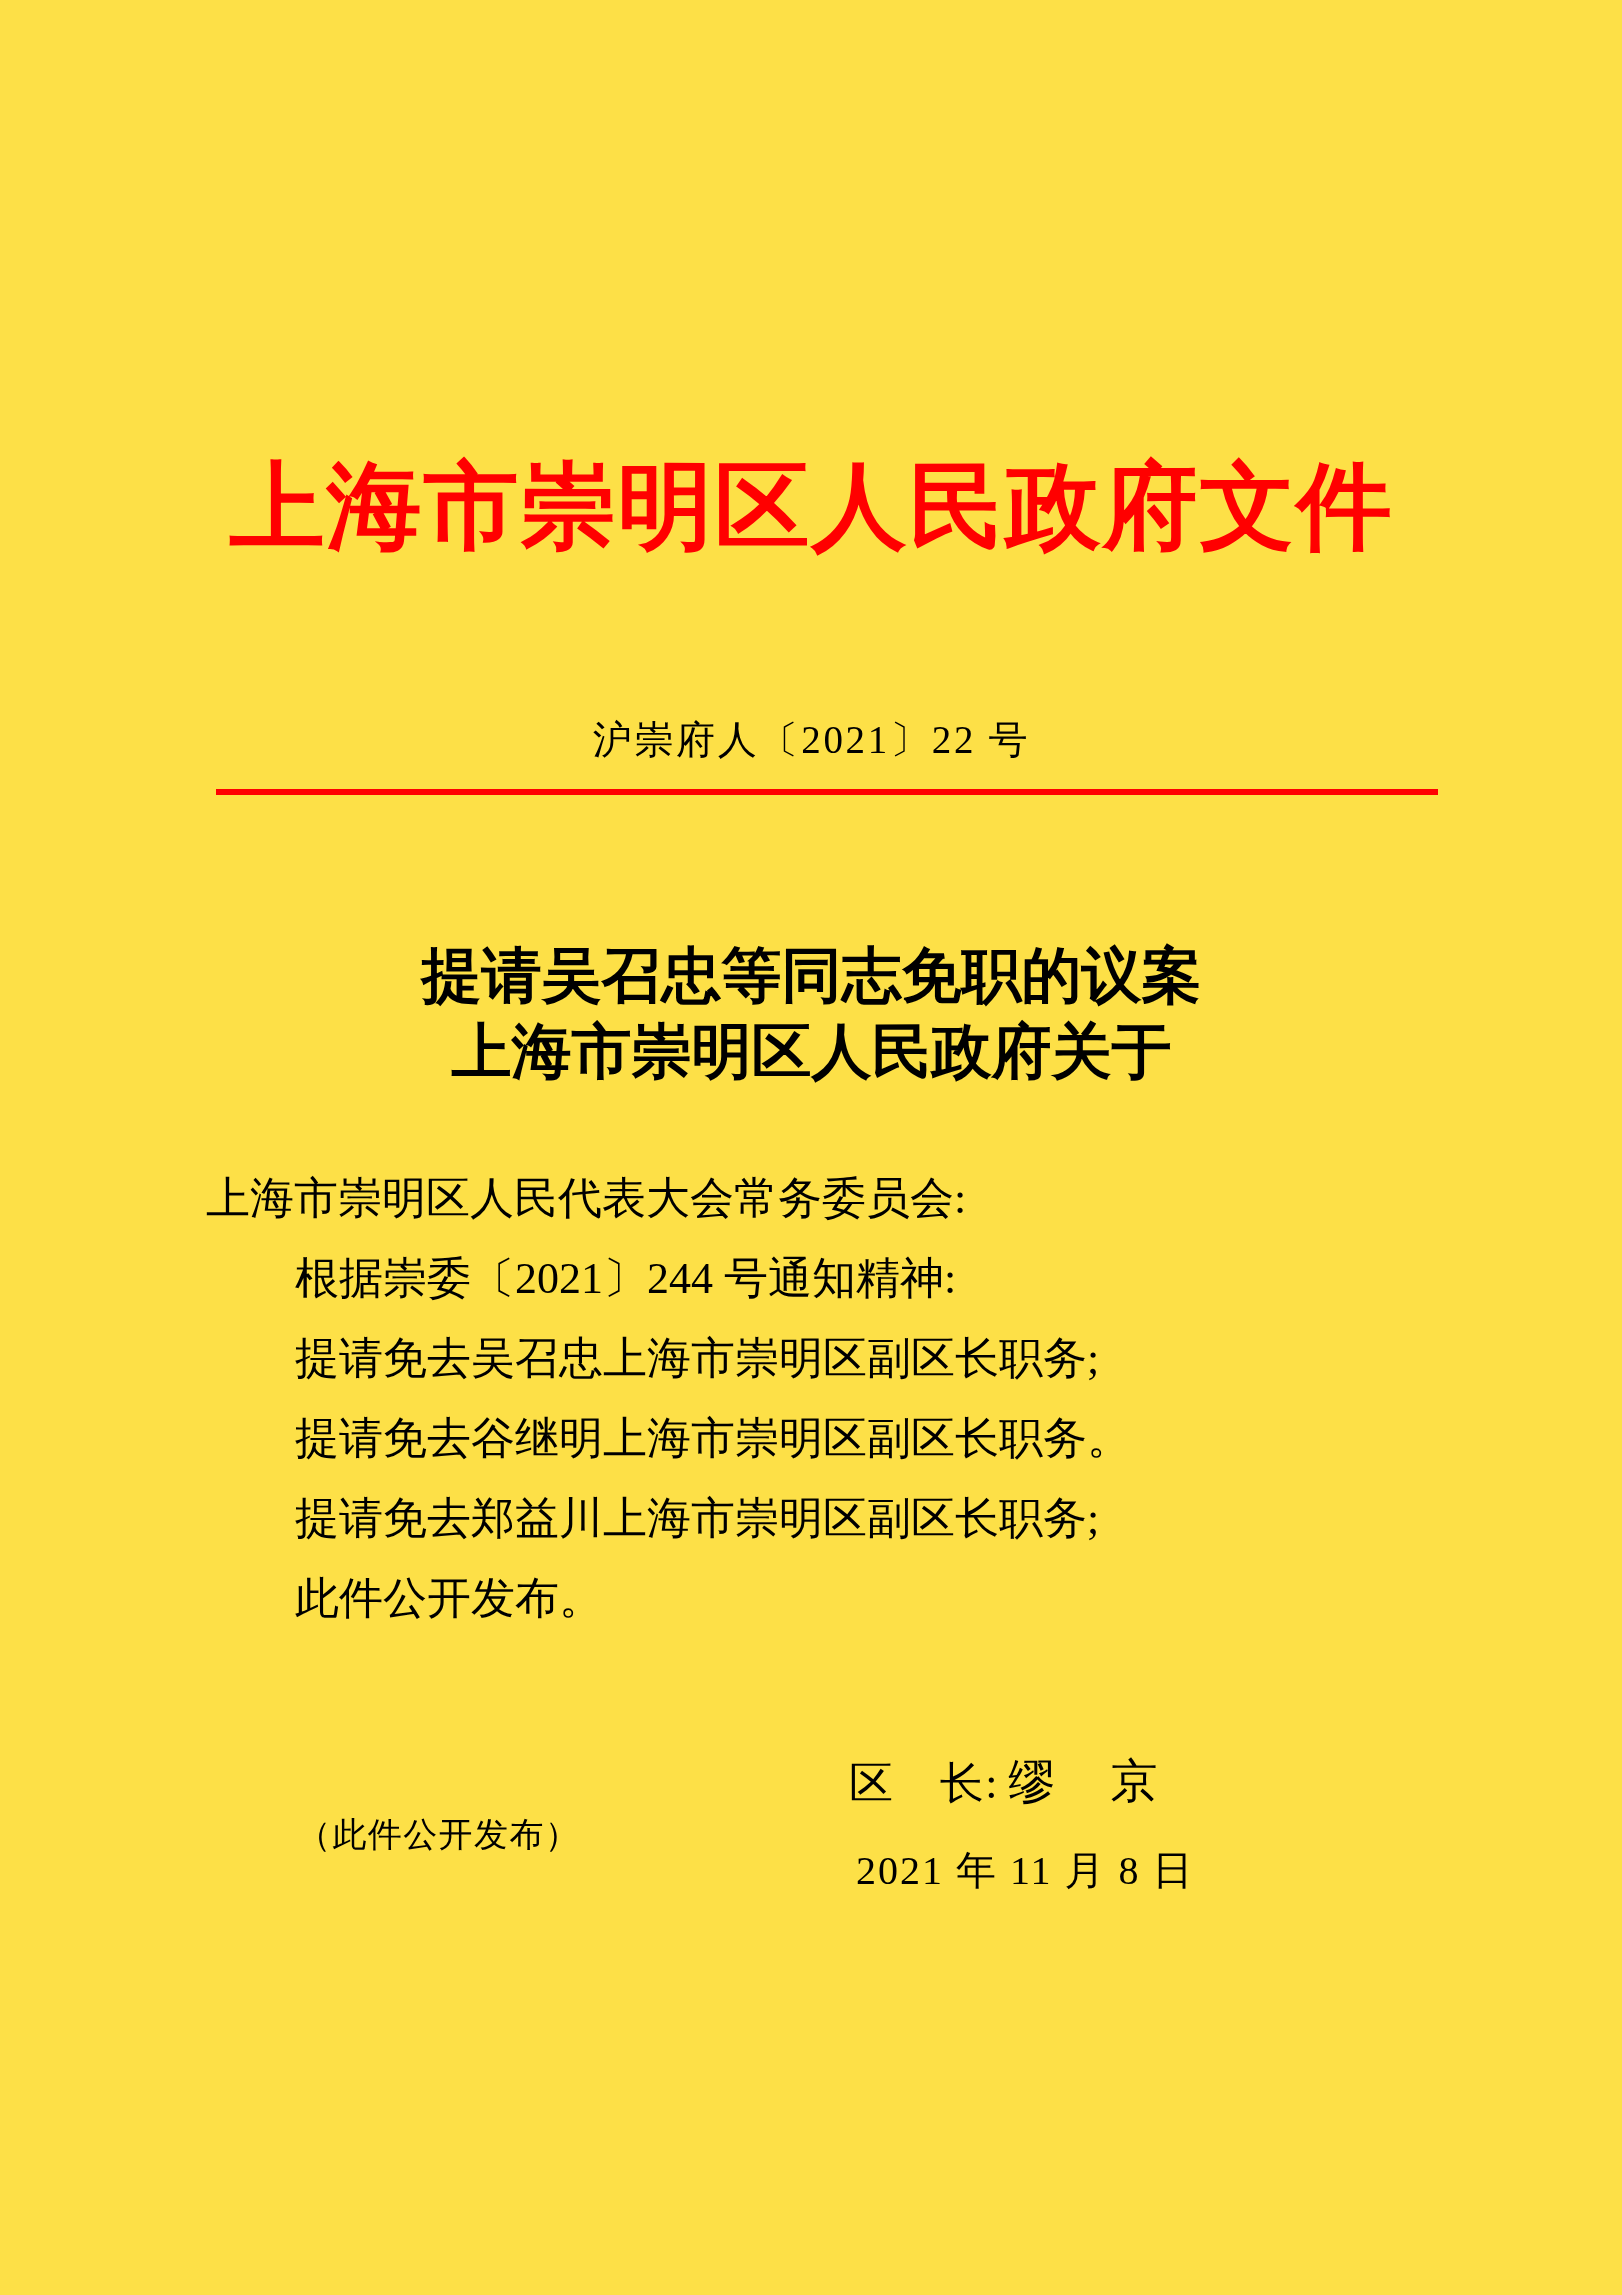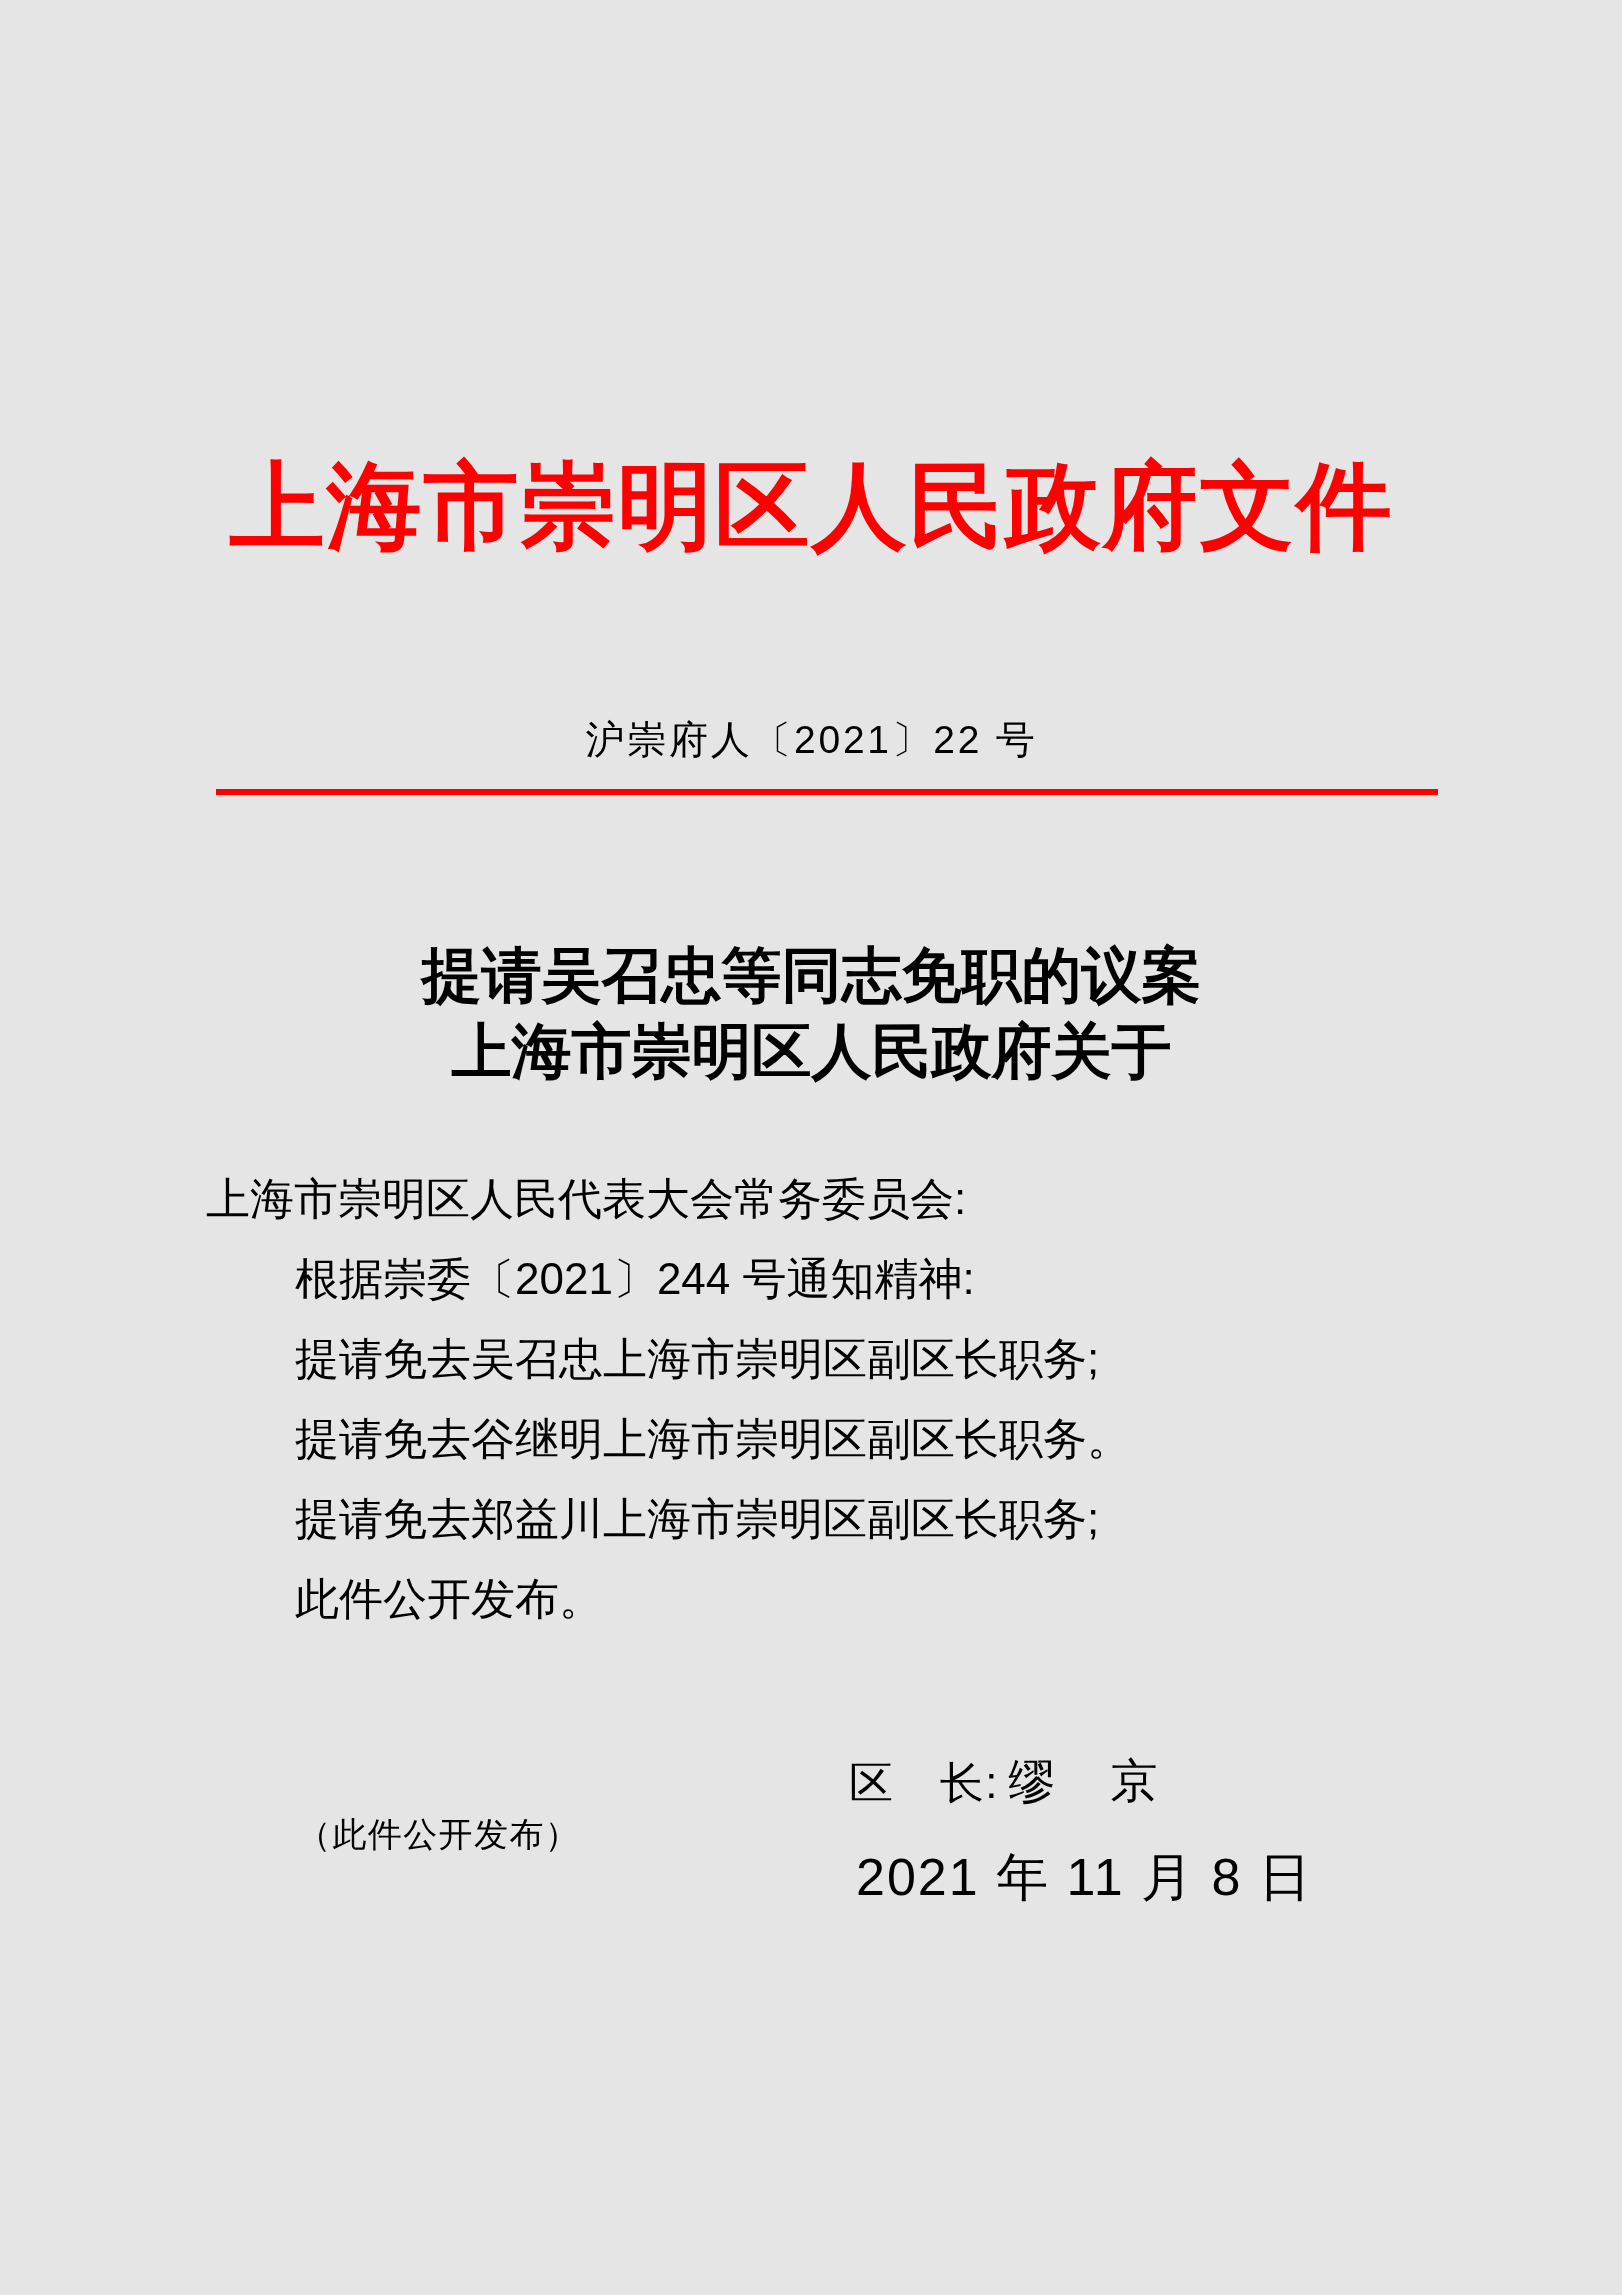--- a/index.html
+++ b/index.html
@@ -1,22 +1,22 @@
 <!DOCTYPE html>
 <html style="font-size:11px"><head>
 <meta charset="utf-8">
 <style>
   * { margin: 0; padding: 0; box-sizing: border-box; }
   html, body { background: #ffffff; }
   .page {
     position: relative;
     width: 1623px;
     height: 2295px;
-    background: #e5e5e5;
-    font-family: Liberation Sans, sans-serif;
+    background: #fde047;
+    font-family: Liberation Serif, serif;
     color: #000000;
     overflow: hidden;
   }
   .header-title {
     position: absolute;
     top: 444px;
     left: 0;
     width: 100%;
     text-align: center;
     font-size: 95px;
@@ -81,21 +81,21 @@
   }
   .signature-name {
     font-size: 47px;
     margin-left: 9.5px;
     letter-spacing: 4.1px;
   }
   .date-line {
     position: absolute;
     top: 1843px;
     left: 856px;
-    font-size: 52px;
+    font-size: 40px;
     letter-spacing: 2px;
     white-space: nowrap;
   }
   .note-line {
     position: absolute;
     top: 1812px;
     left: 297px;
     font-size: 34px;
     letter-spacing: 1.4px;
     white-space: nowrap;

